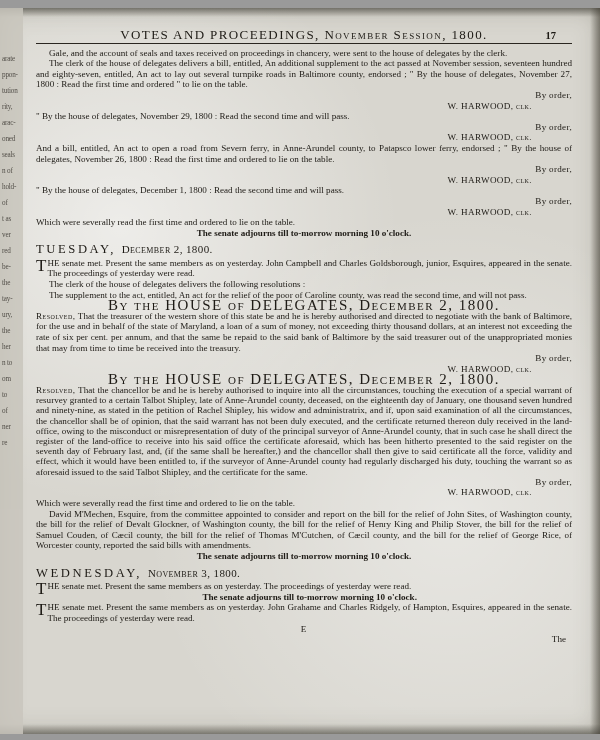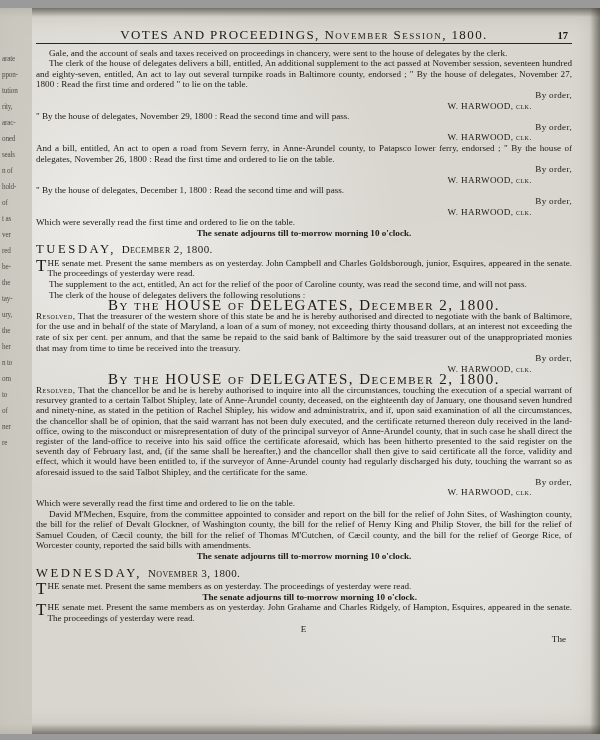--- a/index.html
+++ b/index.html
@@ -34,21 +34,21 @@
        radial-gradient(circle at 75% 70%, rgba(255,255,255,0.40) 0%, rgba(255,255,255,0) 45%);
     overflow: hidden;
     box-shadow: inset 0 0 24px rgba(90,85,70,0.35);
   }
 
   
   #bleed {
     position: absolute;
     left: 0;
     top: 0;
-    width: 32px;
+    width: 23px;
     height: 726px;
     background: #c9c6bd;
     color: #3a3630;
     font-size: 7.2px;
     line-height: 11px;
     padding: 46px 10px 0 2px;
     box-sizing: border-box;
     text-align: left;
     opacity: 0.85;
     letter-spacing: -0.2px;
@@ -91,21 +91,21 @@
     text-align: center;
     font-size: 11.2px;
     letter-spacing: 0.6px;
     font-variant: small-caps;
     margin-bottom: 1px;
     position: relative;
   }
   .runhead .big { font-size: 13px; letter-spacing: 1.4px; }
   .pageno {
     position: absolute;
-    right: 4px;
+    right: 16px;
     top: 1px;
     font-size: 10.5px;
     letter-spacing: 0px;
     font-weight: bold;
   }
   .rule {
     border-top: 1px solid #2a2620;
     margin: 2px 0 4px 0;
     height: 0;
   }
@@ -229,22 +229,22 @@
       <p class="sig">W. HARWOOD, clk.</p>
       <p class="noind">Which were severally read the first time and ordered to lie on the table.</p>
       <p class="ctr">The senate adjourns till to-morrow morning 10 o'clock.</p>
 
       <div class="dayhead">
         <span>TUESDAY,</span>
         <span class="date">December 2, 1800.</span>
       </div>
 
       <p class="noind"><span class="dropcap">T</span><span>HE senate met. Present the same members as on yesterday. John Campbell and Charles Goldsborough, junior, Esquires, appeared in the senate. The proceedings of yesterday were read.</span></p>
+      <p>The clerk of the house of delegates delivers the following resolutions :</p>
       <p>The supplement to the act, entitled, An act for the relief of the poor of Caroline county, was read the second time, and will not pass.</p>
-      <p>The clerk of the house of delegates delivers the following resolutions :</p>
       <p class="hdlg">By the HOUSE of DELEGATES, December 2, 1800.</p>
       <p class="noind"><span class="res">Resolved,</span> <span>That the treasurer of the western shore of this state be and he is hereby authorised and directed to negotiate with the bank of Baltimore, for the use and in behalf of the state of Maryland, a loan of a sum of money, not exceeding thirty thousand dollars, at an interest not exceeding the rate of six per cent. per annum, and that the same be repaid to the said bank of Baltimore by the said treasurer out of the unappropriated monies that may from time to time be received into the treasury.</span></p>
       <p class="byorder">By order,</p>
       <p class="sig">W. HARWOOD, clk.</p>
       <p class="hdlg">By the HOUSE of DELEGATES, December 2, 1800.</p>
       <p class="noind tight"><span class="res">Resolved,</span> <span>That the chancellor be and he is hereby authorised to inquire into all the circumstances, touching the execution of a special warrant of resurvey granted to a certain Talbot Shipley, late of Anne-Arundel county, deceased, on the eighteenth day of January, one thousand seven hundred and ninety-nine, as stated in the petition of Rachel Shipley, his widow and administratrix, and if, upon said examination of all the circumstances, the chancellor shall be of opinion, that the said warrant has not been duly executed, and the certificate returned thereon duly received in the land-office, owing to the misconduct or misrepresentation of duty of the principal surveyor of Anne-Arundel county, that in such case he shall direct the register of the land-office to receive into his said office the certificate aforesaid, which has been hitherto presented to the said register on the seventh day of February last, and, (if the same shall be hereafter,) and the chancellor shall then give to said certificate all the force, validity and effect, which it would have been entitled to, if the surveyor of Anne-Arundel county had regularly discharged his duty, touching the warrant so as aforesaid issued to the said Talbot Shipley, and the certificate for the same.</span></p>
       <p class="byorder">By order,</p>
       <p class="sig">W. HARWOOD, clk.</p>
       <p class="noind">Which were severally read the first time and ordered to lie on the table.</p>
       <p>David M'Mechen, Esquire, from the committee appointed to consider and report on the bill for the relief of John Sites, of Washington county, the bill for the relief of Devalt Glockner, of Washington county, the bill for the relief of Henry King and Philip Stover, the bill for the relief of Samuel Couden, of Cæcil county, the bill for the relief of Thomas M'Cutchen, of Cæcil county, and the bill for the relief of George Rice, of Worcester county, reported the said bills with amendments.</p>

